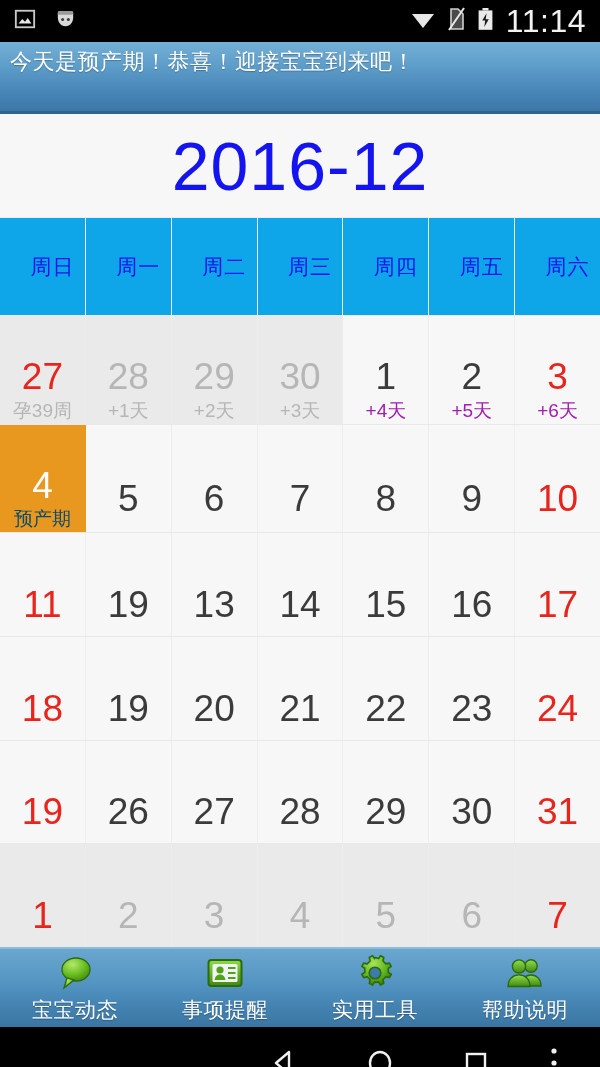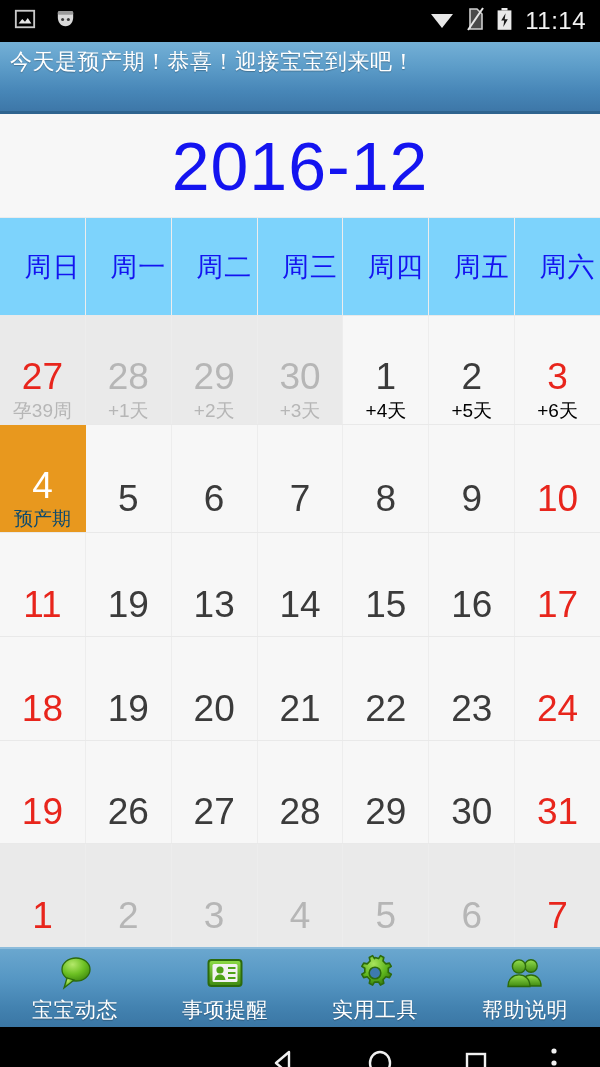--- a/index.html
+++ b/index.html
@@ -11,21 +11,21 @@
   }
   #app { position:relative; width:600px; height:1067px; }
 
   
   .statusbar {
     height:42px; background:#000; display:flex; align-items:center;
     padding:0 14px; color:#e8e8e8;
   }
   .sb-left { display:flex; align-items:center; gap:18px; }
   .sb-right { margin-left:auto; display:flex; align-items:center; gap:12px; }
-  .sb-time { font-size:24px; color:#f2f2f2; letter-spacing:.5px; font-weight:400; }
+  .sb-time { font-size:32px; color:#f2f2f2; letter-spacing:.5px; font-weight:400; }
 
   
   .banner {
     height:72px;
     background:linear-gradient(180deg,#74b0d6 0%,#5d9dc9 35%,#4887b8 70%,#3d77a8 100%);
     border-bottom:3px solid #2f648f;
     display:flex; align-items:flex-start;
     padding:6px 10px 0 10px;
   }
   .banner-text {
@@ -45,42 +45,42 @@
     color:#1414f0; font-size:68px; line-height:1; letter-spacing:1px;
     font-weight:400;
   }
 
   .weekhead {
     height:98px; display:flex;
     border-top:1px solid #ececec;
   }
   .weekhead .wd {
     flex:1; display:flex; align-items:center; justify-content:center;
-    color:#1414f0; font-size:27px; letter-spacing:1px;
+    color:#1414f0; font-size:21px; letter-spacing:1px;
     border-right:1px solid #ededed;
-    background:#7dd3fc;
+    background:#0ea5e9;
     padding-left:20px;
   }
   .weekhead .wd:last-child { border-right:none; }
 
   .grid { flex:1; display:flex; flex-direction:column; }
   .row { flex:1; display:flex; border-top:1px solid #e9e9e9; }
   .cell {
     flex:1; position:relative;
     display:flex; flex-direction:column; align-items:center; justify-content:center;
     border-right:1px solid #ededed;
     background:#f7f7f7;
   }
   .cell:last-child { border-right:none; }
 
   .cell.other { background:#eaeaea; }
   .cell.today { background:#e8981e; border-right:1px solid #e8981e; }
 
   .daynum { font-size:37px; line-height:1.05; color:#3b3b3b; font-weight:400;margin-top:42px; }
-  .sublabel { font-size:19px; line-height:1.3; margin-top:2px; color:#000000; }
+  .sublabel { font-size:19px; line-height:1.3; margin-top:2px; color:#a21caf; }
 
   .cell.other .daynum  { color:#b6b6b6; }
   .cell.other .sublabel{ color:#b6b6b6; }
   .cell.wkend .daynum  { color:#e8251c; }
   .cell.today .daynum  { color:#ffffff; font-weight:400; }
   .cell.today .sublabel{ color:#0c4a6e; }
 
   
   .toolbar {
     height:80px;

